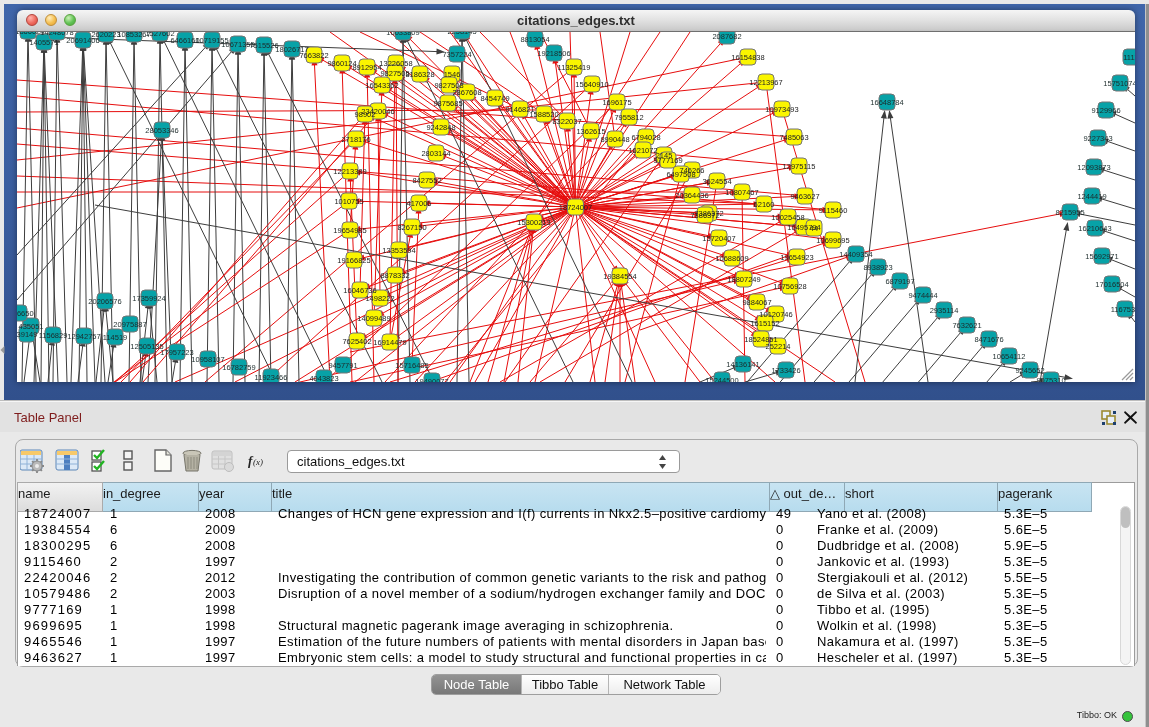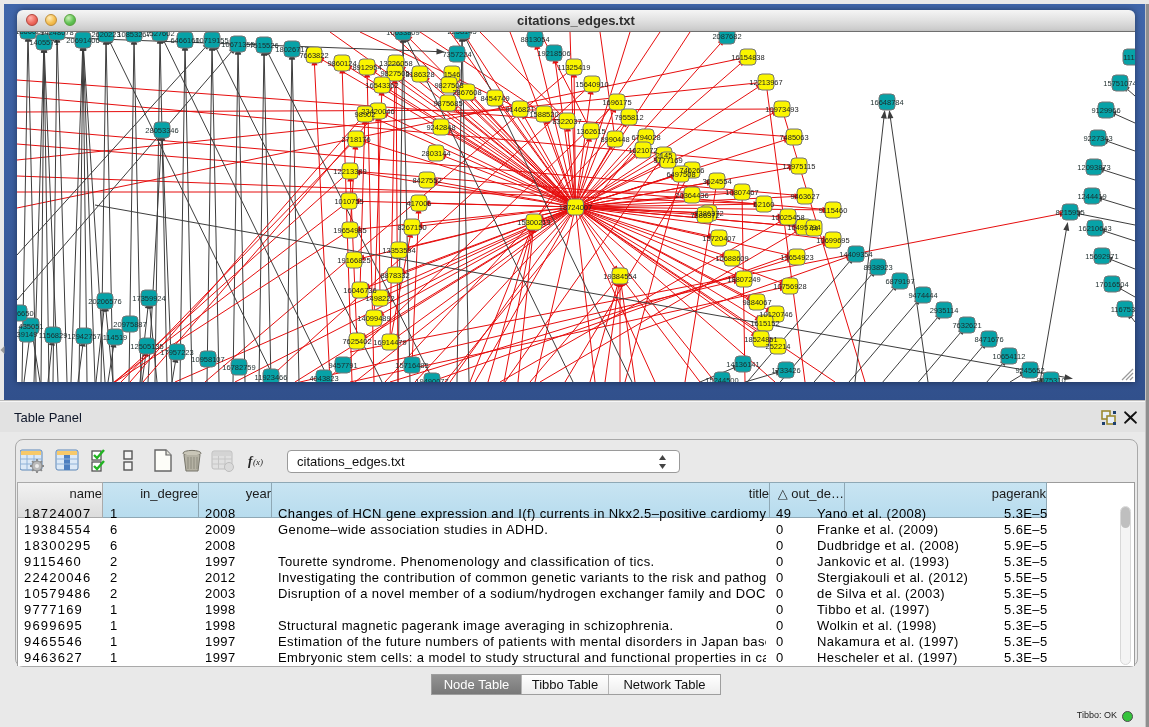--- a/index.html
+++ b/index.html
@@ -1,28 +1,28 @@
 <!DOCTYPE html>
 <html><head><meta charset="utf-8"><style>
 *{margin:0;padding:0;box-sizing:border-box}
 body{width:1149px;height:727px;position:relative;font-family:"Liberation Sans",sans-serif;background:#e9e9e9;overflow:hidden}
 .desktop{position:absolute;left:4px;top:4px;width:1142px;height:396px;background:linear-gradient(180deg,#4066aa 0%,#3a5d9e 55%,#31508c 100%)}
 .win{position:absolute;left:17px;top:10px;width:1118px;height:372px;border-radius:6px 6px 0 0;box-shadow:0 0 6px rgba(0,0,0,.45)}
 .tbar{position:absolute;left:0;top:0;width:100%;height:22px;border-radius:6px 6px 0 0;background:linear-gradient(180deg,#f5f5f5 0%,#e3e3e3 45%,#cdcdcd 90%,#c2c2c2 100%);border-bottom:1px solid #6f6f6f;text-align:center;font-size:13px;color:#2e2e2e;line-height:21px;font-weight:bold}
 .tl{position:absolute;top:4px;width:12px;height:12px;border-radius:50%}
 .tp-head{position:absolute;left:0;top:400px;width:1145px;height:32px;background:#e2e2e2;border-top:1px solid #bdbdbd;box-shadow:inset 0 1px 0 #f6f6f6}
-.tp-head span{position:absolute;left:14px;top:9px;font-size:13px;color:#0f172a}
+.tp-head span{position:absolute;left:14px;top:9px;font-size:13px;color:#7f1d1d}
 .panel{position:absolute;left:15px;top:439px;width:1123px;height:228px;border:1px solid #a9a9a9;border-radius:8px;background:#e9e9e9}
 .dd{position:absolute;left:287px;top:450px;width:393px;height:23px;background:#fff;border:1px solid #9a9a9a;border-radius:4px;font-size:13px;color:#111;line-height:21px;padding-left:9px}
 .table{position:absolute;left:17px;top:482px;width:1118px;height:184px;background:#fff;border:1px solid #9c9c9c;border-bottom:none}
-.th{position:absolute;top:482px;height:36px;background:linear-gradient(180deg,#c8e4f2,#b7dcee);border:1px solid #8fa8b5;border-left:none;font-size:13px;color:#1c1c1c;text-align:right;line-height:22px}
+.th{position:absolute;top:482px;height:30px;background:linear-gradient(180deg,#c8e4f2,#b7dcee);border:1px solid #8fa8b5;border-left:none;font-size:13px;color:#1c1c1c;text-align:left;line-height:22px}
 .tr{position:absolute;left:17px;width:1103px;height:16px;font-size:13px;line-height:16px;color:#000;white-space:nowrap;letter-spacing:0.4px}
 .tr div{position:absolute;top:0}
 .c0{left:7px;letter-spacing:1.2px}.c1{left:93px}.c2{left:188px}.c3{left:261px;width:488px;overflow:hidden}.c4{left:759px}.c5{left:800px}.c6{left:987px}
-.tabs{position:absolute;left:431px;top:674px;height:21px;display:flex;border:1px solid #9e9e9e;border-radius:0;overflow:hidden;font-size:13px}
+.tabs{position:absolute;left:431px;top:674px;height:21px;display:flex;border:1px solid #9e9e9e;border-radius:5px;overflow:hidden;font-size:13px}
 .tab{line-height:20px;text-align:center;background:linear-gradient(180deg,#fff,#ededed);color:#111}
 .tab.sel{background:linear-gradient(180deg,#939393,#787878);color:#fff}
 .tab+.tab{border-left:1px solid #b5b5b5}
 .rstrip{position:absolute;right:0;top:4px;width:4px;height:723px;background:#8f8f8f;border-left:1px solid #c6c6c6}
 .mem{position:absolute;right:32px;top:710px;font-size:9px;color:#222}
 .dot{position:absolute;right:16px;top:711px;width:11px;height:11px;border-radius:50%;background:#35c43c;border:1px solid #4d4d4d}
 </style></head><body>
 <div class="desktop"></div>
 <div class="win">
  <div class="tbar">citations_edges.txt</div>
@@ -824,52 +824,50 @@
       <path d="M4.5 0 L8 5 H1 Z" fill="#444"></path>
       <path d="M4.5 14 L8 9 H1 Z" fill="#444"></path>
     </svg></div>
 <div class="table"></div>
 <div class="th" style="left:17px;width:86px;background:linear-gradient(180deg,#f2f2f2,#dcdcdc);border-color:#aaa;border-left:1px solid #aaa">name</div>
 <div class="th" style="left:103px;width:96px">in_degree</div>
 <div class="th" style="left:199px;width:73px">year</div>
 <div class="th" style="left:272px;width:498px">title</div>
 <div class="th" style="left:770px;width:75px">△ out_de…</div>
 <div class="th" style="left:845px;width:153px">short</div>
-<div class="th" style="left:953px;width:94px">pagerank</div>
+<div class="th" style="left:998px;width:94px">pagerank</div>
 <div class="tr" style="top:506px">
     <div class="c0">18724007</div>
     <div class="c1">1</div>
     <div class="c2">2008</div>
     <div class="c3">Changes of HCN gene expression and I(f) currents in Nkx2.5–positive cardiomyoc…</div>
     <div class="c4">49</div>
     <div class="c5">Yano et al. (2008)</div>
     <div class="c6">5.3E–5</div>
   </div>
 <div class="tr" style="top:522px">
     <div class="c0">19384554</div>
     <div class="c1">6</div>
     <div class="c2">2009</div>
-    <div class="c3">Genome–wide association studies in ADHD.</div>
     <div class="c4">0</div>
     <div class="c5">Franke et al. (2009)</div>
     <div class="c6">5.6E–5</div>
   </div>
 <div class="tr" style="top:538px">
     <div class="c0">18300295</div>
     <div class="c1">6</div>
     <div class="c2">2008</div>
     <div class="c4">0</div>
     <div class="c5">Dudbridge et al. (2008)</div>
     <div class="c6">5.9E–5</div>
   </div>
 <div class="tr" style="top:554px">
     <div class="c0">9115460</div>
     <div class="c1">2</div>
     <div class="c2">1997</div>
-    <div class="c3">Tourette syndrome. Phenomenology and classification of tics.</div>
     <div class="c4">0</div>
     <div class="c5">Jankovic et al. (1993)</div>
     <div class="c6">5.3E–5</div>
   </div>
 <div class="tr" style="top:570px">
     <div class="c0">22420046</div>
     <div class="c1">2</div>
     <div class="c2">2012</div>
     <div class="c3">Investigating the contribution of common genetic variants to the risk and pathogen…</div>
     <div class="c4">0</div>
@@ -883,21 +881,21 @@
     <div class="c3">Disruption of a novel member of a sodium/hydrogen exchanger family and DOCK…</div>
     <div class="c4">0</div>
     <div class="c5">de Silva et al. (2003)</div>
     <div class="c6">5.3E–5</div>
   </div>
 <div class="tr" style="top:602px">
     <div class="c0">9777169</div>
     <div class="c1">1</div>
     <div class="c2">1998</div>
     <div class="c4">0</div>
-    <div class="c5">Tibbo et al. (1997)</div>
+    <div class="c5">Tibbo et al. (1995)</div>
     <div class="c6">5.3E–5</div>
   </div>
 <div class="tr" style="top:618px">
     <div class="c0">9699695</div>
     <div class="c1">1</div>
     <div class="c2">1998</div>
     <div class="c3">Structural magnetic pagerank image averaging in schizophrenia.</div>
     <div class="c4">0</div>
     <div class="c5">Wolkin et al. (1998)</div>
     <div class="c6">5.3E–5</div>

